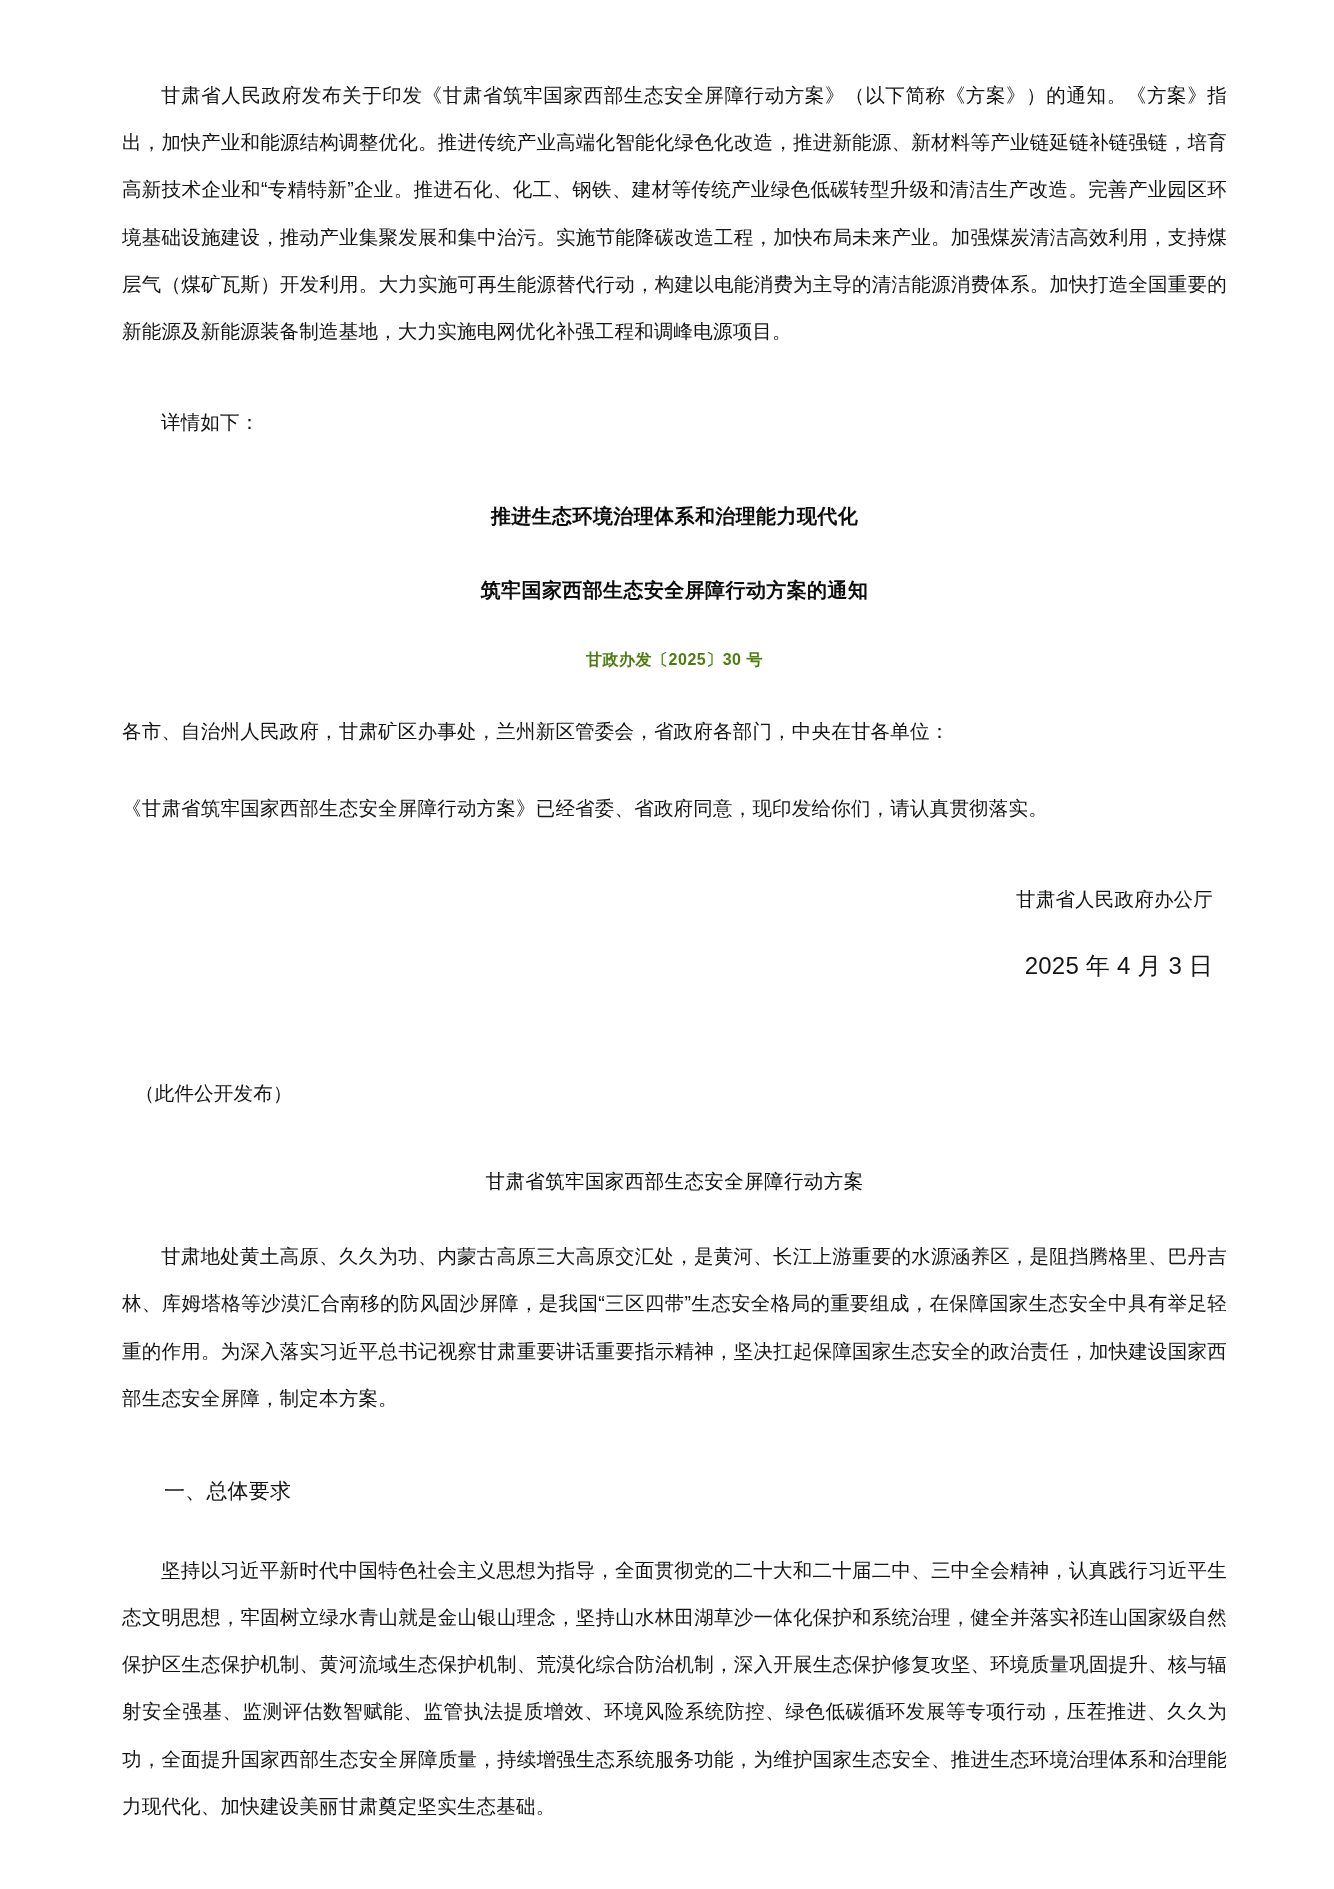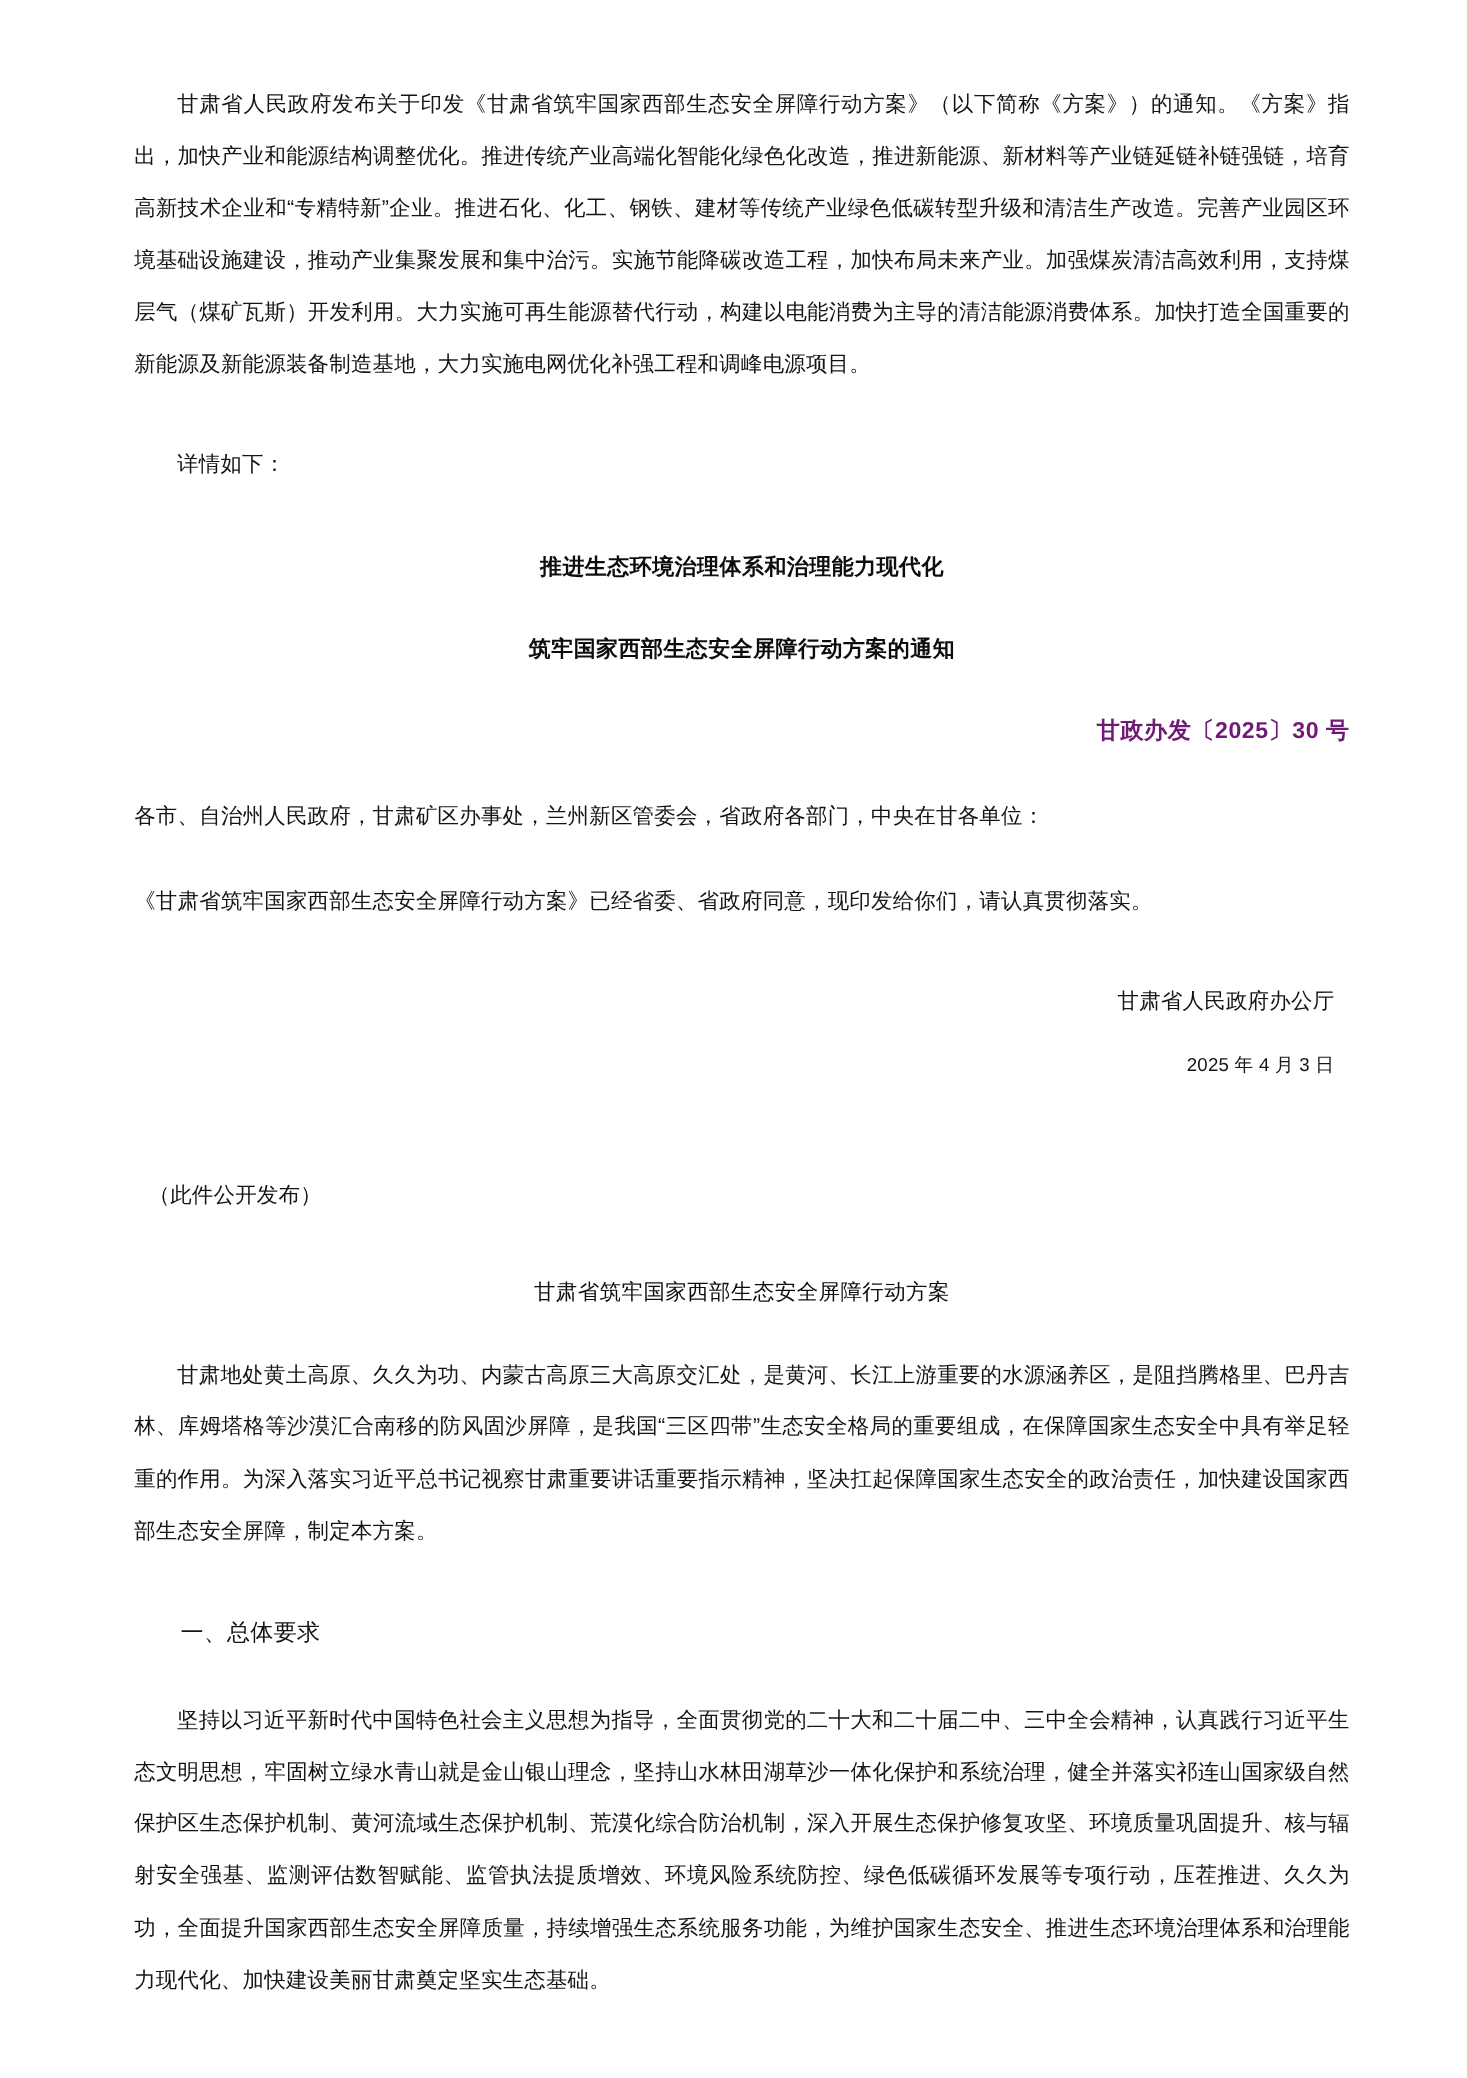--- a/index.html
+++ b/index.html
@@ -50,40 +50,40 @@
     font-weight: bold;
     text-align: center;
     line-height: 2.2;
     margin: 0;
     letter-spacing: 0.4px;
     color: #0d0d0d;
   }
   .title-gap { height: 30px; }
 
   .doc-number {
-    font-size: 21px;
+    font-size: 16px;
     font-weight: bold;
-    text-align: right;
+    text-align: center;
     margin: 0;
     line-height: 2.2;
     letter-spacing: 0.5px;
-    color: #701a75;
+    color: #4d7c0f;
   }
 
   .signature {
     font-size: 19.5px;
     text-align: right;
     margin: 0;
     line-height: 2.42;
     letter-spacing: 0.2px;
     color: #141414;
     padding-right: 14px;
   }
   .sig-date {
-    font-size: 17px;
+    font-size: 24px;
     text-align: right;
     margin: 0;
     line-height: 2.42;
     letter-spacing: 0.2px;
     color: #141414;
     padding-right: 14px;
   }
 
   .public-note {
     font-size: 19.5px;

